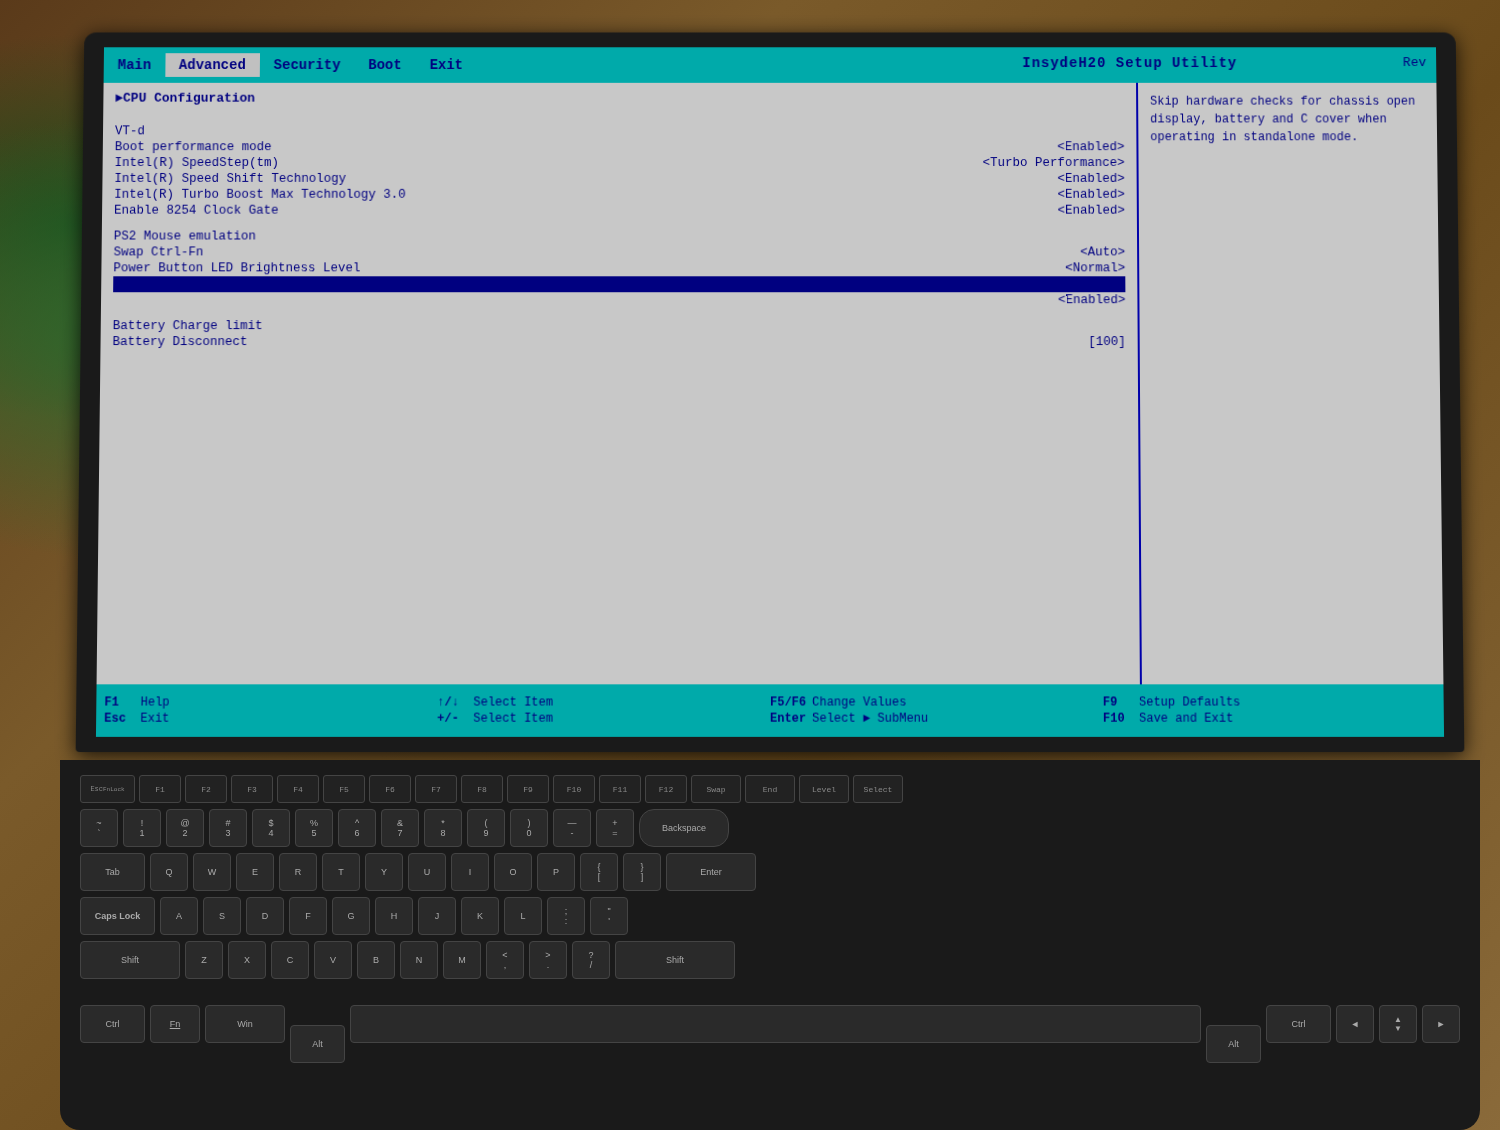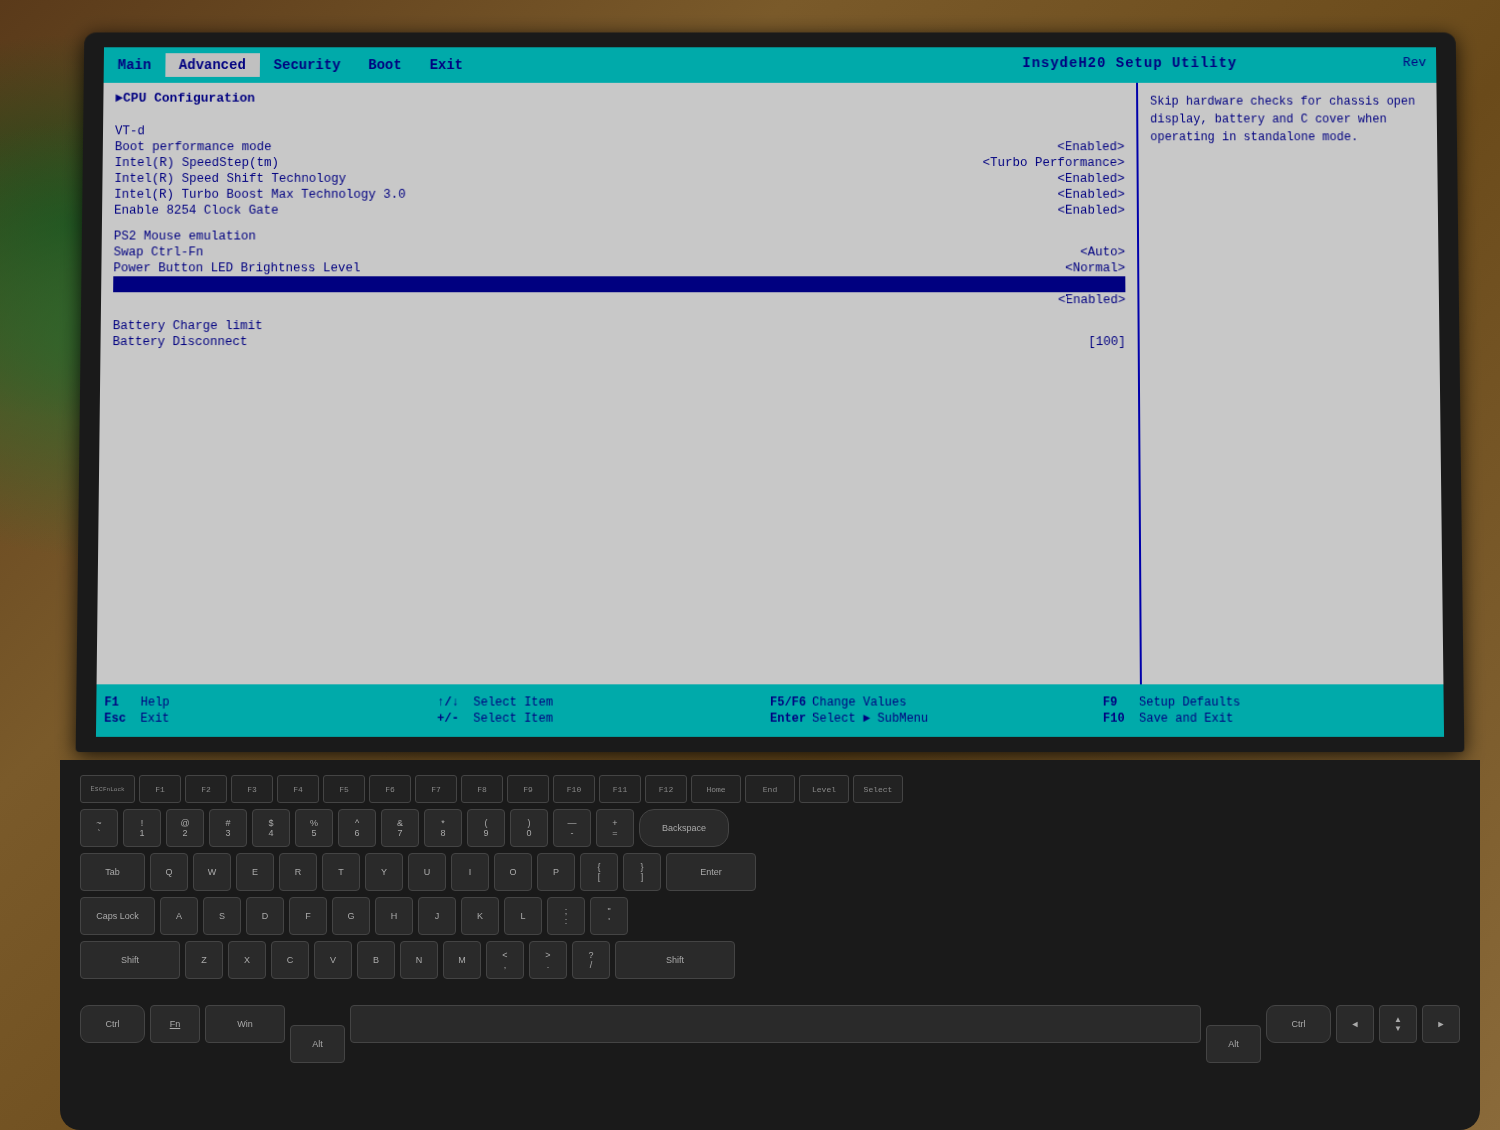--- a/index.html
+++ b/index.html
@@ -250,25 +250,25 @@
       min-width: 38px;
       padding: 2px 4px;
       font-family: Arial, sans-serif;
       text-align: center;
       flex-shrink: 0;
     }
     .key-wider { min-width: 80px; text-align: center; }
     .key-space { flex: 1; min-width: 300px; }
     .key-backspace { min-width: 90px; border-radius: 15px; }
     .key-tab { min-width: 65px; text-align: right; }
-    .key-caps { min-width: 75px; }
+    .key-caps { min-width: 75px; font-weight: bold; }
     .key-shift { min-width: 100px; }
     .key-shift-r { min-width: 120px; }
     .key-enter { min-width: 90px; }
-    .key-ctrl { min-width: 65px; border-radius: 9px; }
+    .key-ctrl { min-width: 65px; }
     .key-fn { min-width: 50px; text-decoration: underline; }
     .key-alt { min-width: 55px; margin-top: 40px; }
 
     .fn-row {
       display: flex;
       gap: 4px;
     }
 
     .fn-key {
       background: #222;
@@ -441,21 +441,21 @@
       <div class="fn-key small">F3</div>
       <div class="fn-key small">F4</div>
       <div class="fn-key small">F5</div>
       <div class="fn-key small">F6</div>
       <div class="fn-key small">F7</div>
       <div class="fn-key small">F8</div>
       <div class="fn-key small">F9</div>
       <div class="fn-key small">F10</div>
       <div class="fn-key small">F11</div>
       <div class="fn-key small">F12</div>
-      <div class="fn-key">Home</div>
+      <div class="fn-key">Swap</div>
       <div class="fn-key">End</div>
       <div class="fn-key">Level</div>
       <div class="fn-key">Select</div>
     </div>
 
     <div class="keyboard-row">
       <div class="key">~<br>`</div>
       <div class="key">!<br>1</div>
       <div class="key">@<br>2</div>
       <div class="key">#<br>3</div>

